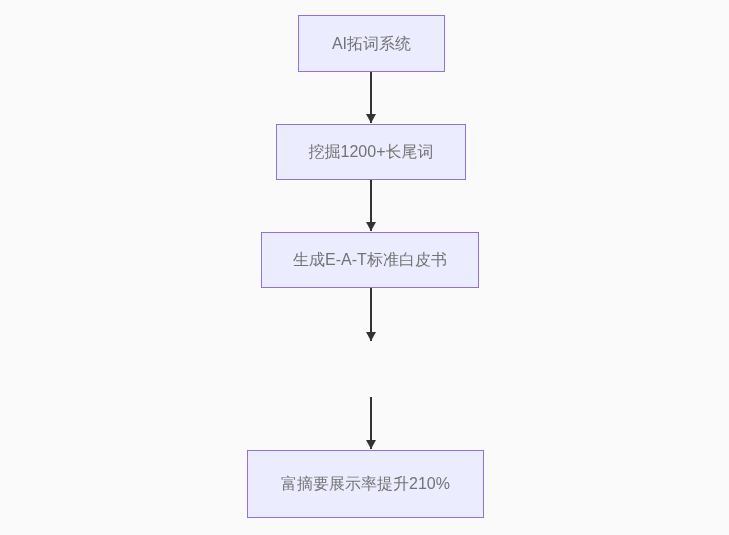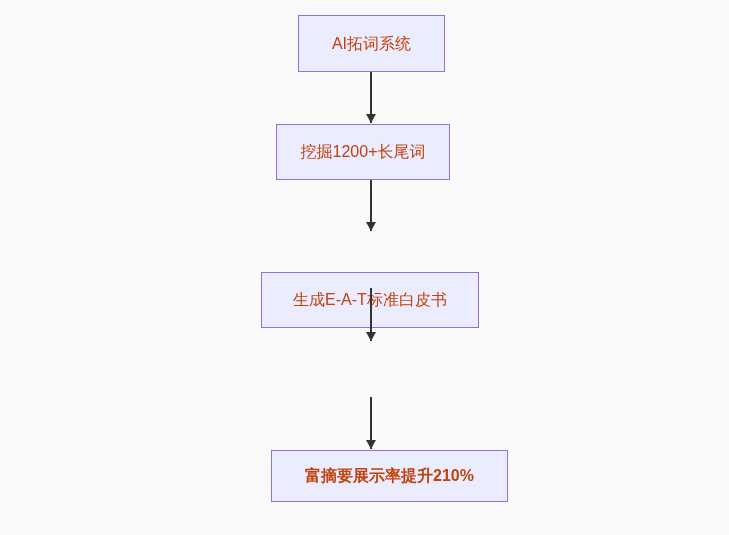--- a/index.html
+++ b/index.html
@@ -17,31 +17,31 @@
     height: 535px;
   }
   .node {
     position: absolute;
     box-sizing: border-box;
     background: #ECECFF;
     border: 1px solid #9370DB;
     display: flex;
     align-items: center;
     justify-content: center;
-    color: #c2410c;
+    color: #737373;
     font-size: 16px;
     line-height: 1.2;
     white-space: nowrap;
     text-align: center;
   }
   .node-1 { left: 298px; top: 15px;  width: 147px; height: 57px; }
-  .node-2 { left: 276px; top: 124px; width: 174px; height: 56px; }
-  .node-3 { left: 261px; top: 232px; width: 218px; height: 56px; margin-top: 40px; }
+  .node-2 { left: 276px; top: 124px; width: 190px; height: 56px; }
+  .node-3 { left: 261px; top: 232px; width: 218px; height: 56px; }
   .node-4 { left: 265px; top: 342px; width: 212px; height: 55px; }
-  .node-5 { left: 271px; top: 450px; width: 237px; height: 52px; font-weight: bold; }
+  .node-5 { left: 247px; top: 450px; width: 237px; height: 68px; }
 
   .edge {
     position: absolute;
     width: 2px;
     background: #333333;
   }
   .edge-1 { left: 370px; top: 72px;  height: 51px; }
   .edge-2 { left: 370px; top: 180px; height: 51px; }
   .edge-3 { left: 370px; top: 288px; height: 53px; }
   .edge-4 { left: 370px; top: 397px; height: 52px; }

